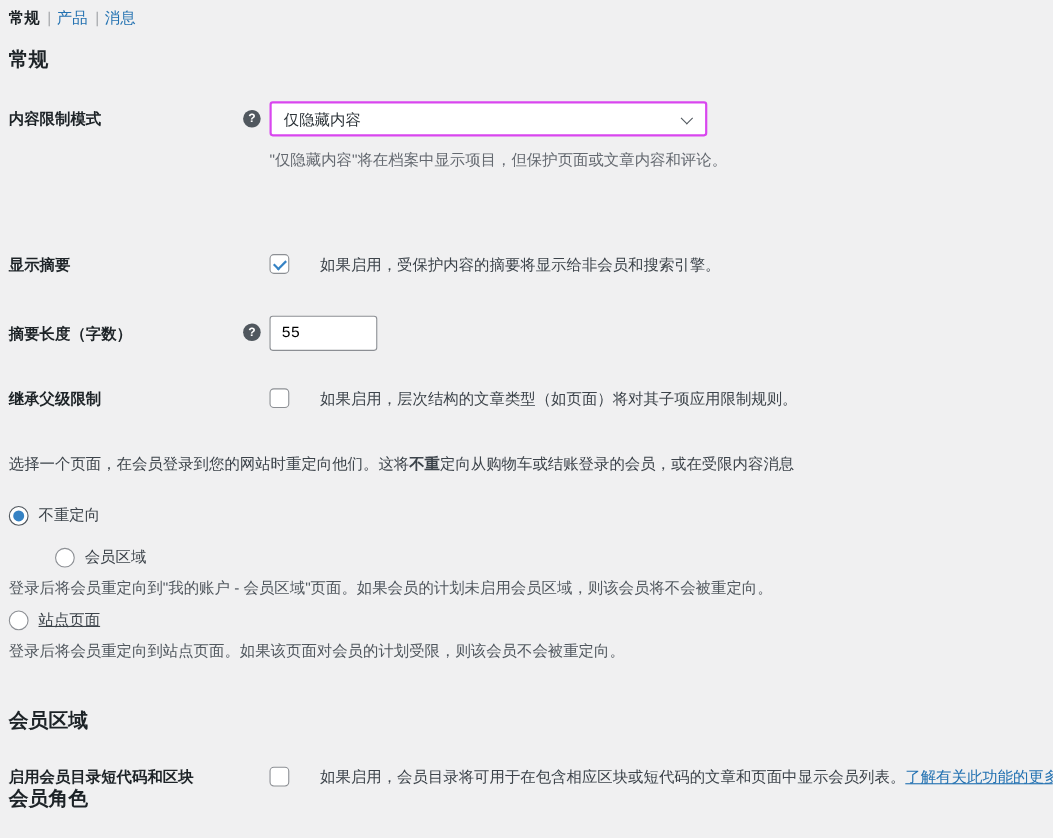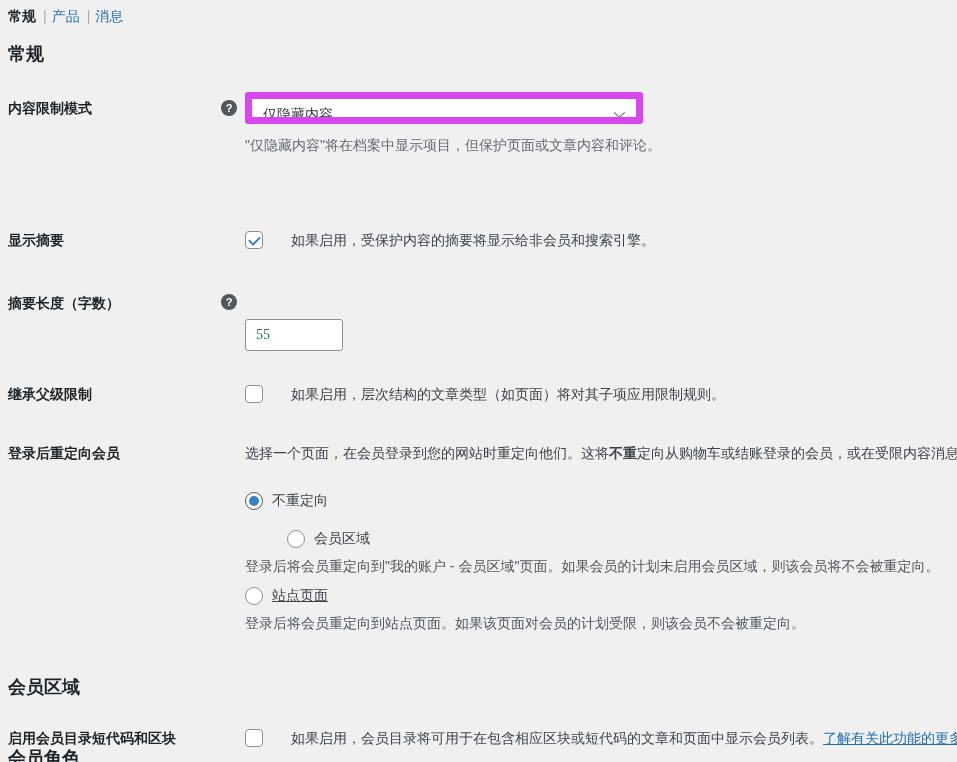--- a/index.html
+++ b/index.html
@@ -64,21 +64,21 @@
     cursor: pointer;
     user-select: none;
   }
   .help-top { top: 7px; }
 
   
   .select-box {
     position: relative;
     width: 398px; height: 32px;
     background: #fff;
-    border: 7px solid #d946ef;
+    border: 2px solid #d946ef;
     border-radius: 3px;
     line-height: 30px;
     padding: 0 34px 0 11px;
     color: #2c3338;
     cursor: pointer;
     overflow: hidden;
     white-space: nowrap;
   }
   .select-box .chevron {
     position: absolute;
@@ -96,24 +96,23 @@
     white-space: nowrap;
   }
 
   
   .text-input {
     width: 98px; height: 32px;
     background: #fff;
     border: 1px solid #8c8f94;
     border-radius: 3px;
     padding: 0 10px;
-    font-family: Liberation Serif, serif;
+    font-family: Liberation Mono, monospace;
     font-size: 14px;
-    color: #15803d;
-    margin-top: 32px;
+    color: #000000;
   }
 
   
   .checkbox-line { display: flex; align-items: flex-start; line-height: 20px; white-space: nowrap; gap: 20px; }
   .cb {
     appearance: none;
     -webkit-appearance: none;
     width: 18px; height: 18px;
     flex: 0 0 18px;
     background: #fff;
@@ -210,21 +209,20 @@
     <div class="row-label">继承父级限制</div>
     <div class="row-control">
       <label class="checkbox-line">
         <input type="checkbox" class="cb" style="">
         <span>如果启用，层次结构的文章类型（如页面）将对其子项应用限制规则。</span>
       </label>
     </div>
   </div>
 
   <div class="form-row mt-redirect">
-    <div class="row-label">登录后重定向会员</div>
     <div class="row-control">
       <p class="intro-line"><span>选择一个页面，在会员登录到您的网站时重定向他们。这将</span><strong>不重</strong><span>定向从购物车或结账登录的会员，或在受限内容消息</span></p>
 
       <label class="radio-line radio-opt-1">
         <input type="radio" name="redirect" class="rd" checked="" style="">
         <span>不重定向</span>
       </label>
 
       <label class="radio-line radio-opt-2">
         <input type="radio" name="redirect" class="rd" style="">

